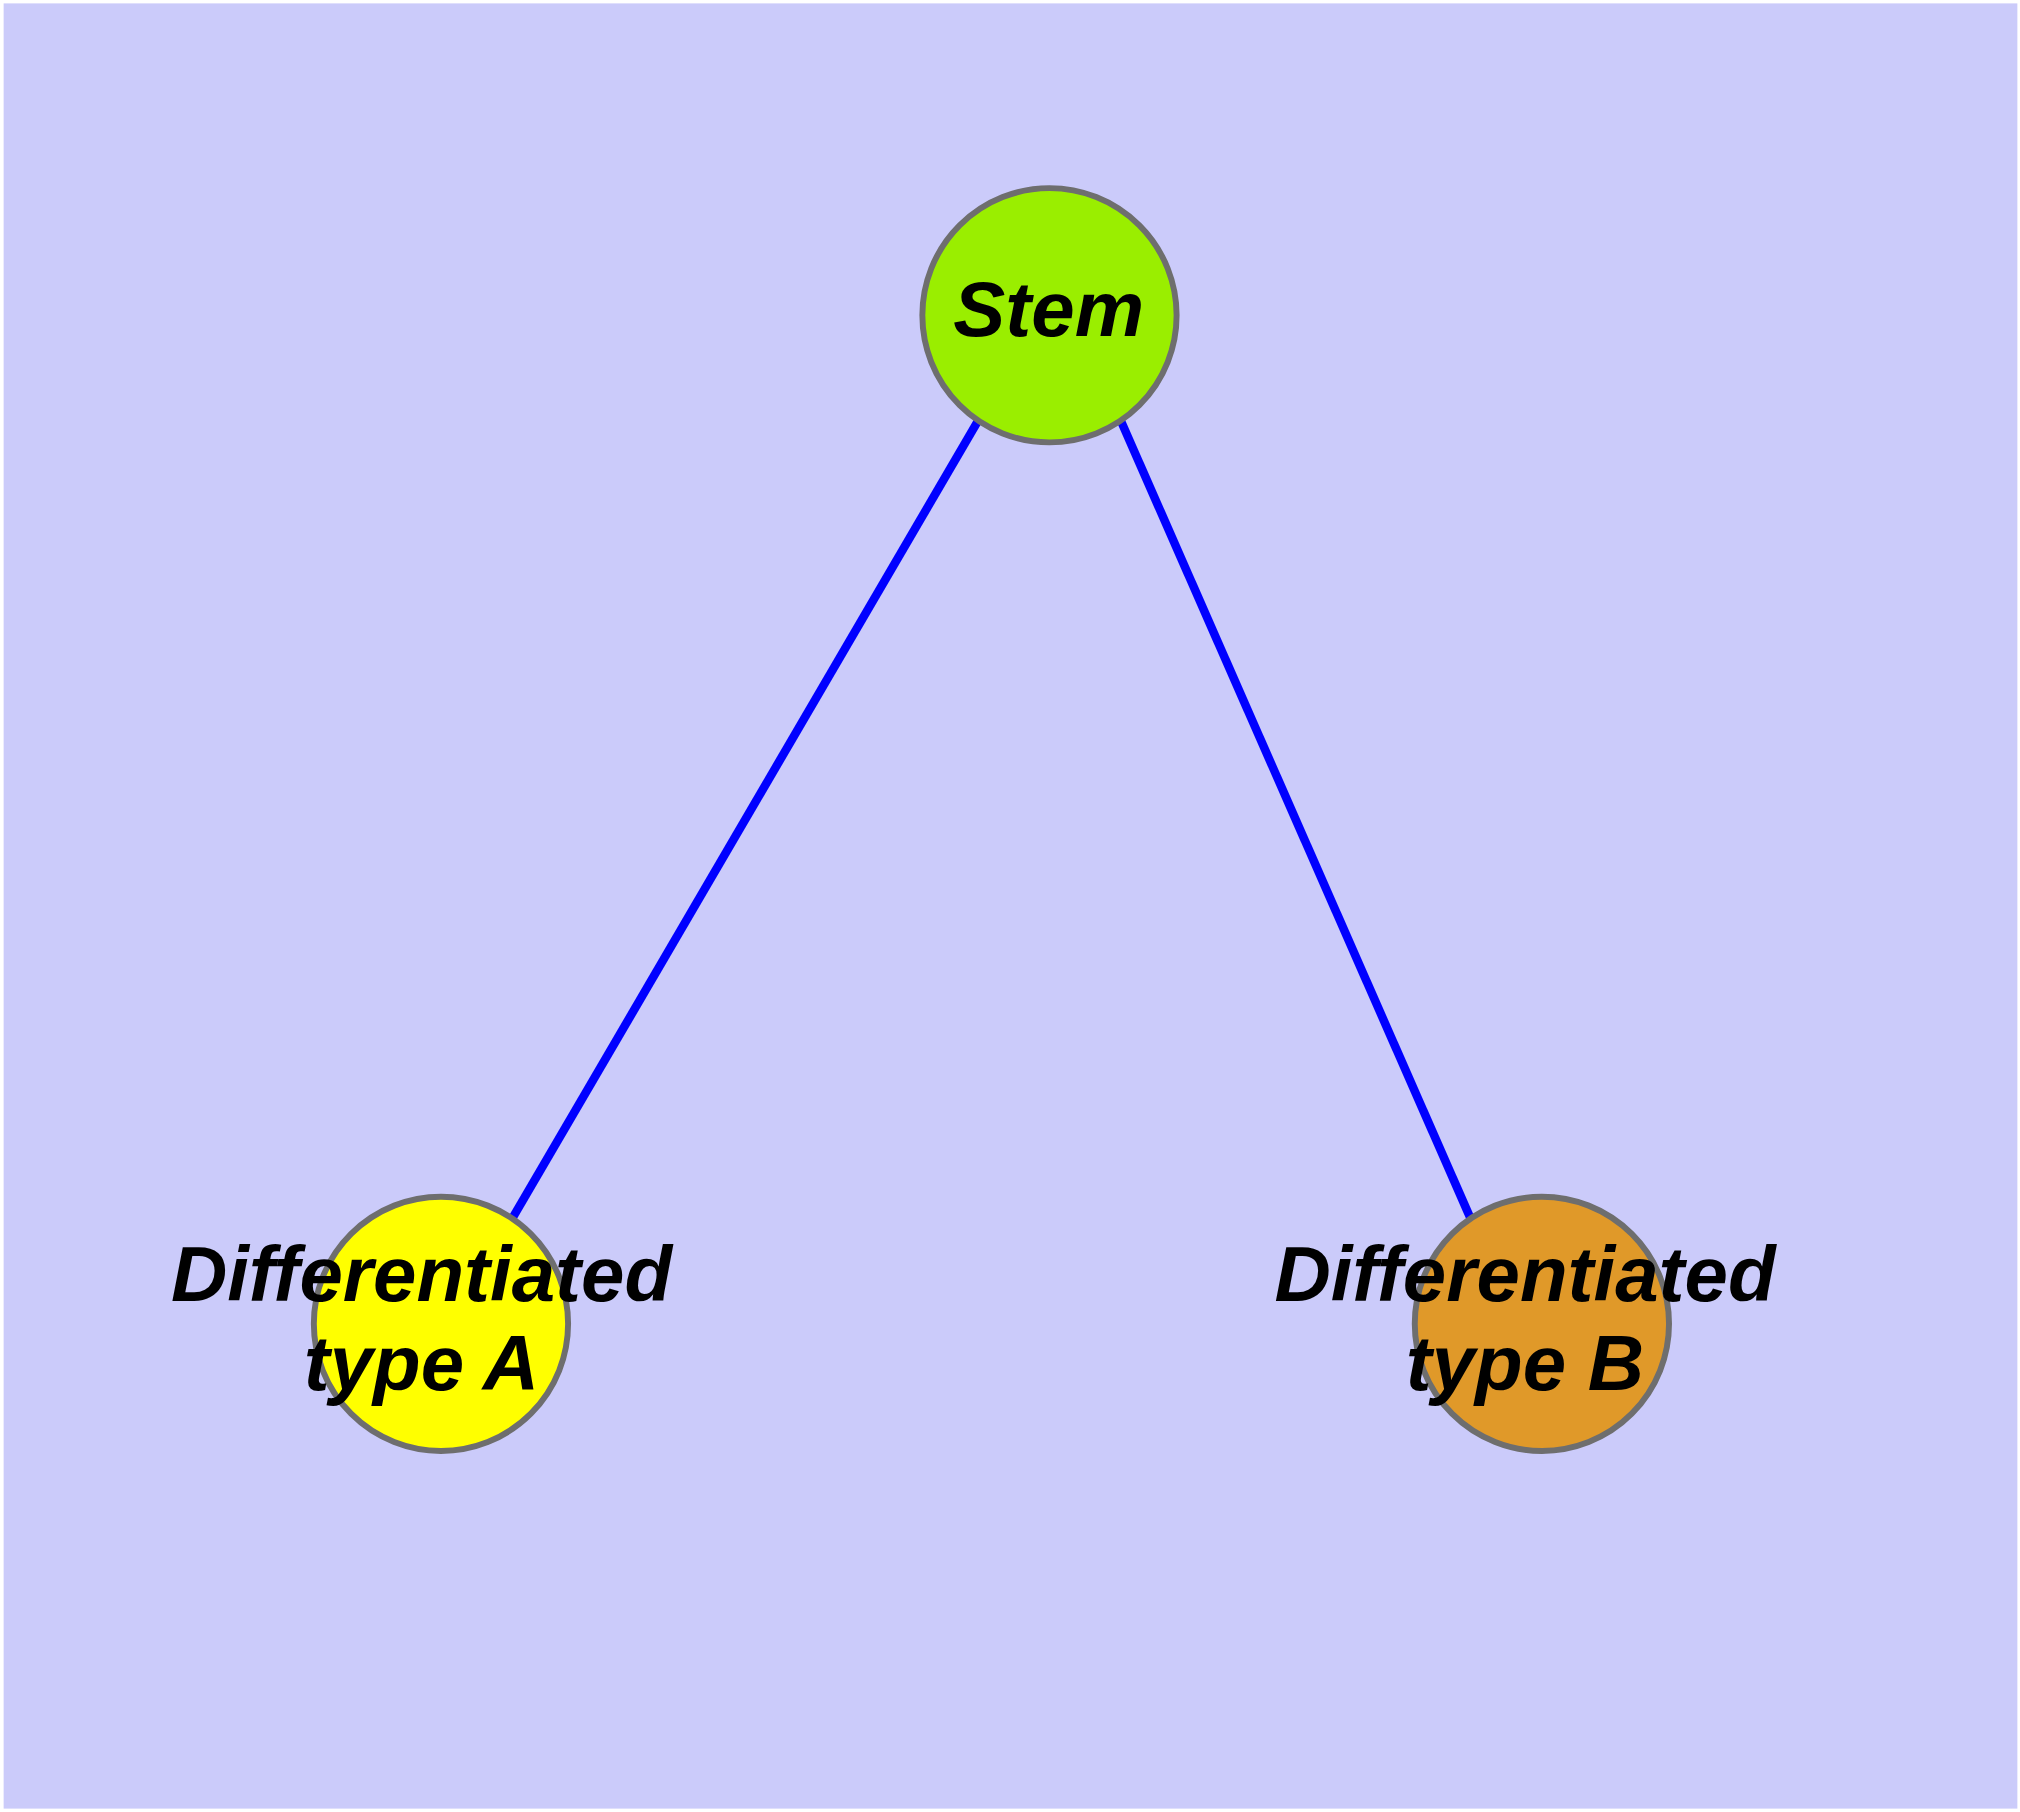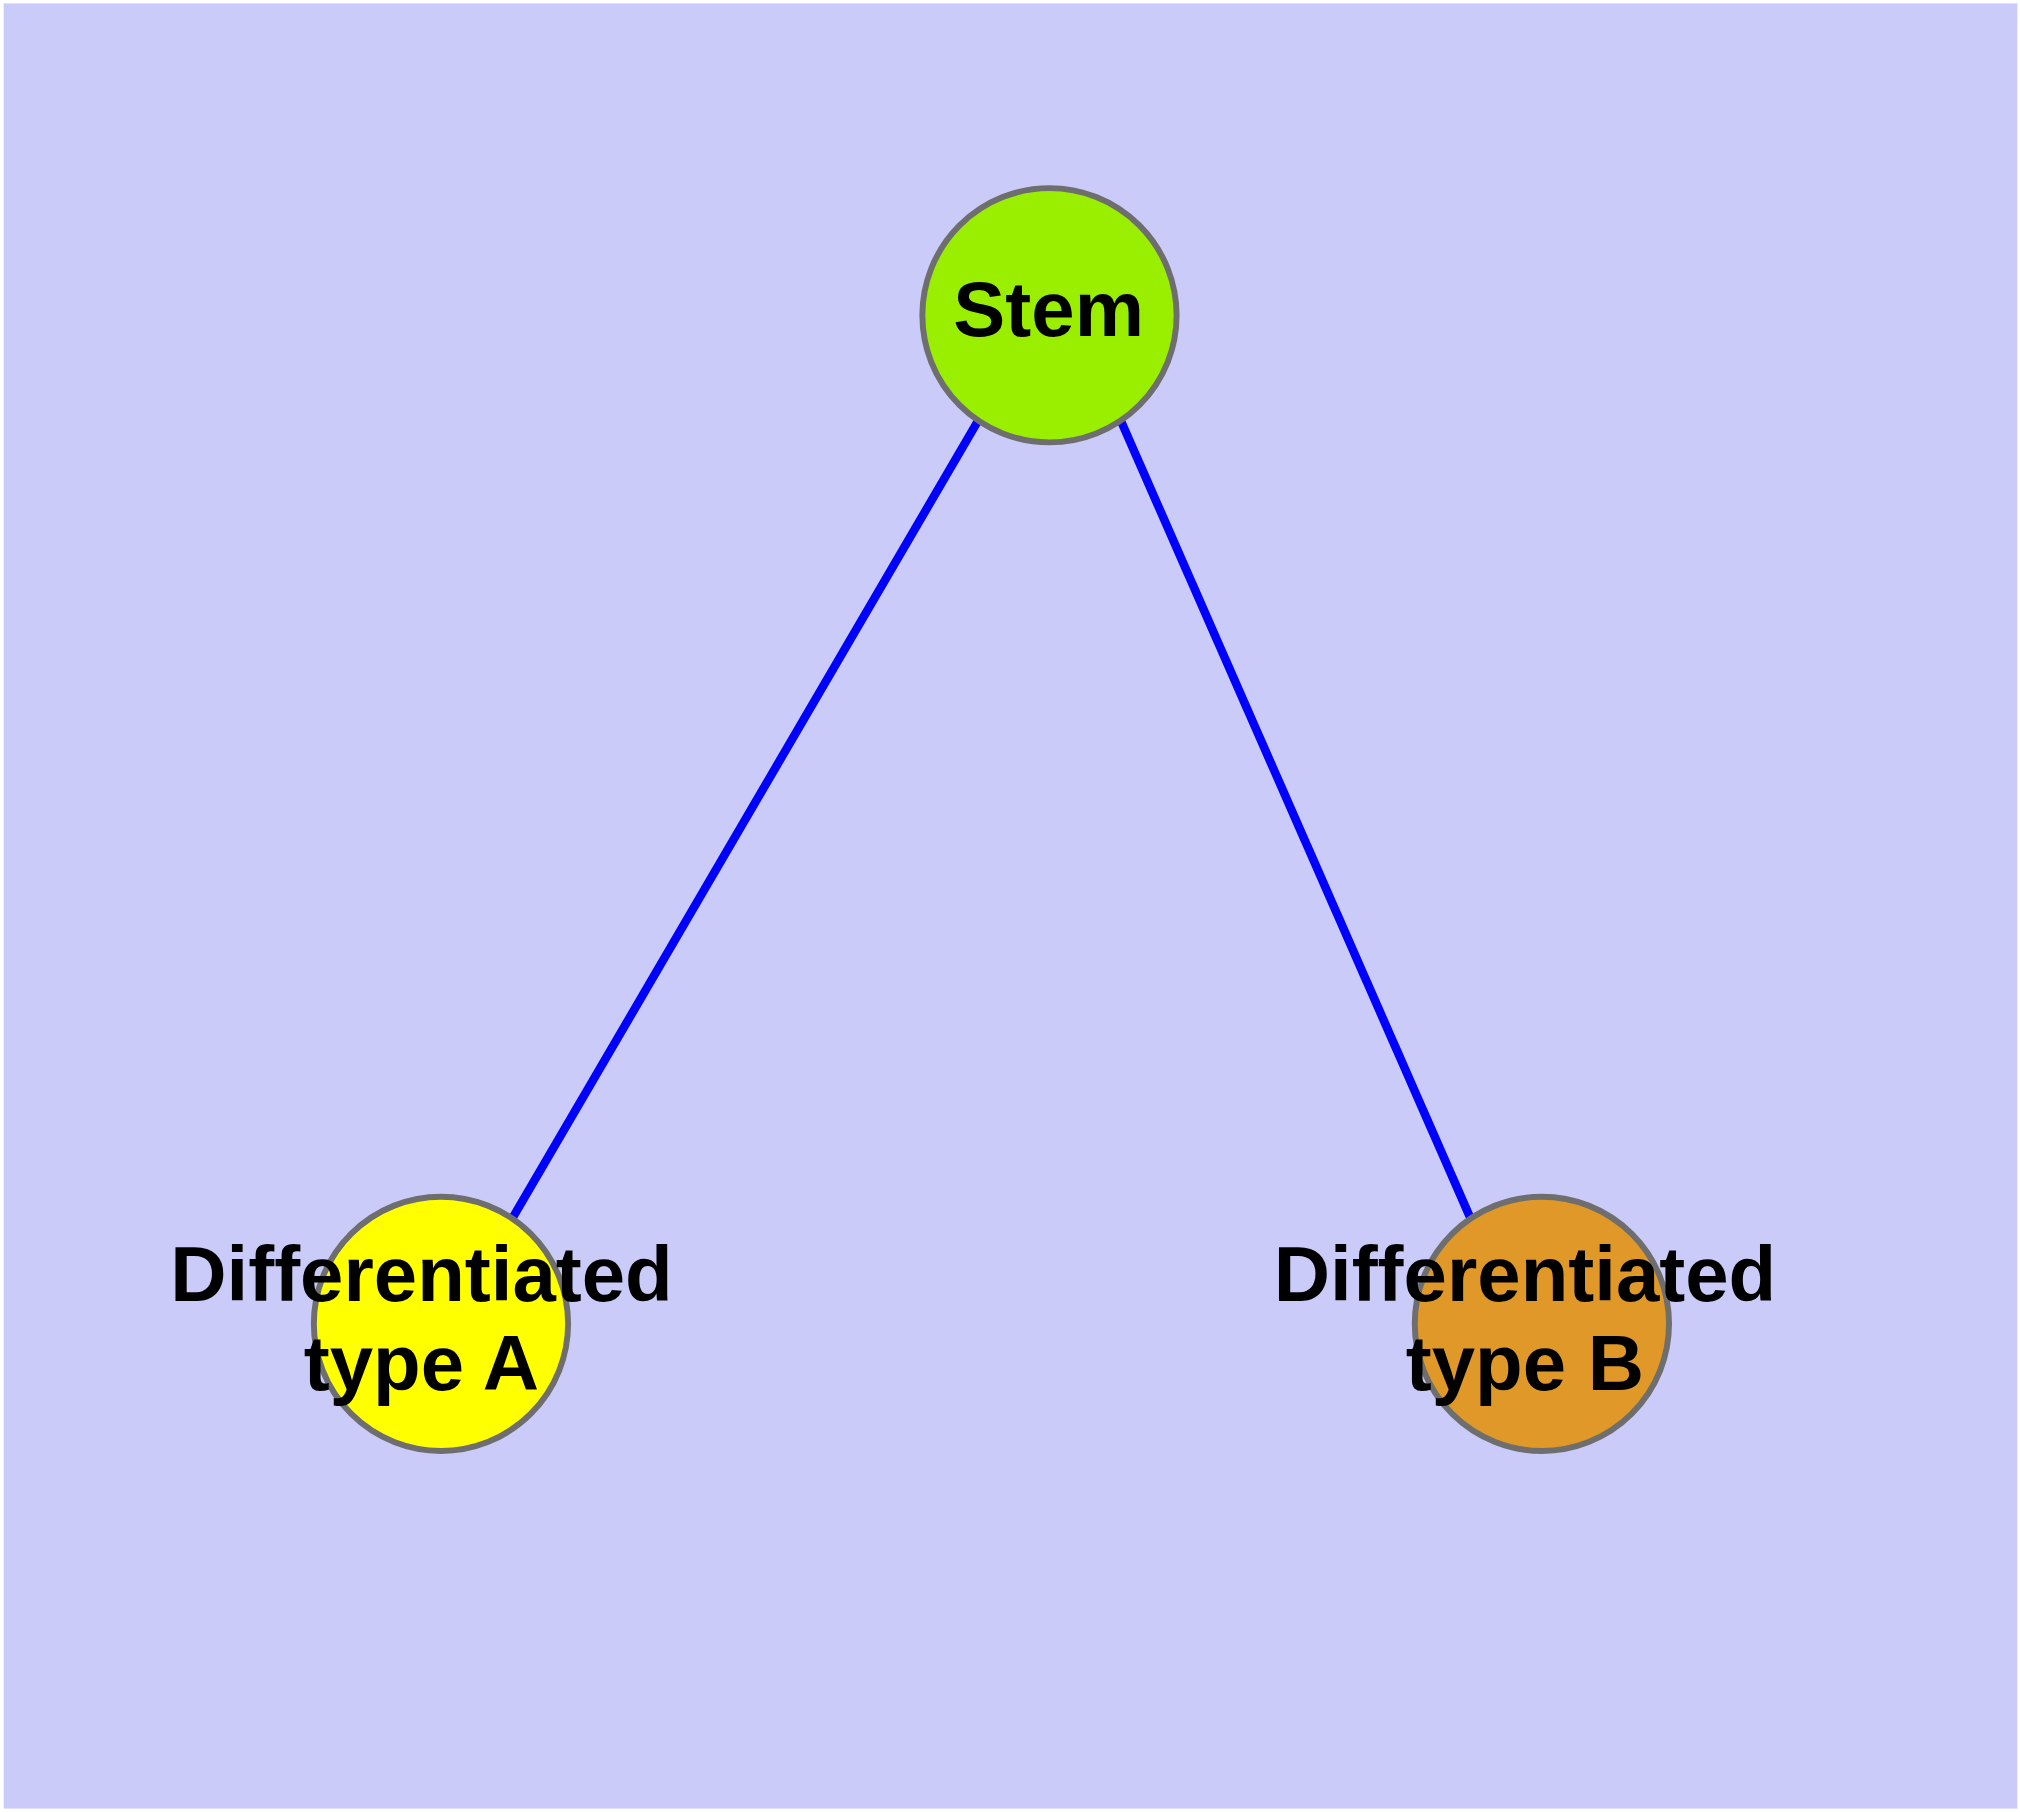--- a/index.html
+++ b/index.html
@@ -10,20 +10,21 @@
   body {
     width: 2021px;
     height: 1812px;
     overflow: hidden;
     font-family: "Liberation Sans", sans-serif;
   }
   #diagram-root {
     position: relative;
     width: 2021px;
     height: 1812px;
+    font-style: italic;
   }
   #graph-svg {
     display: block;
     width: 2021px;
     height: 1812px;
   }
   .node-label {
     font-family: "Liberation Sans", sans-serif;
     font-weight: bold;
     fill: #000000;

